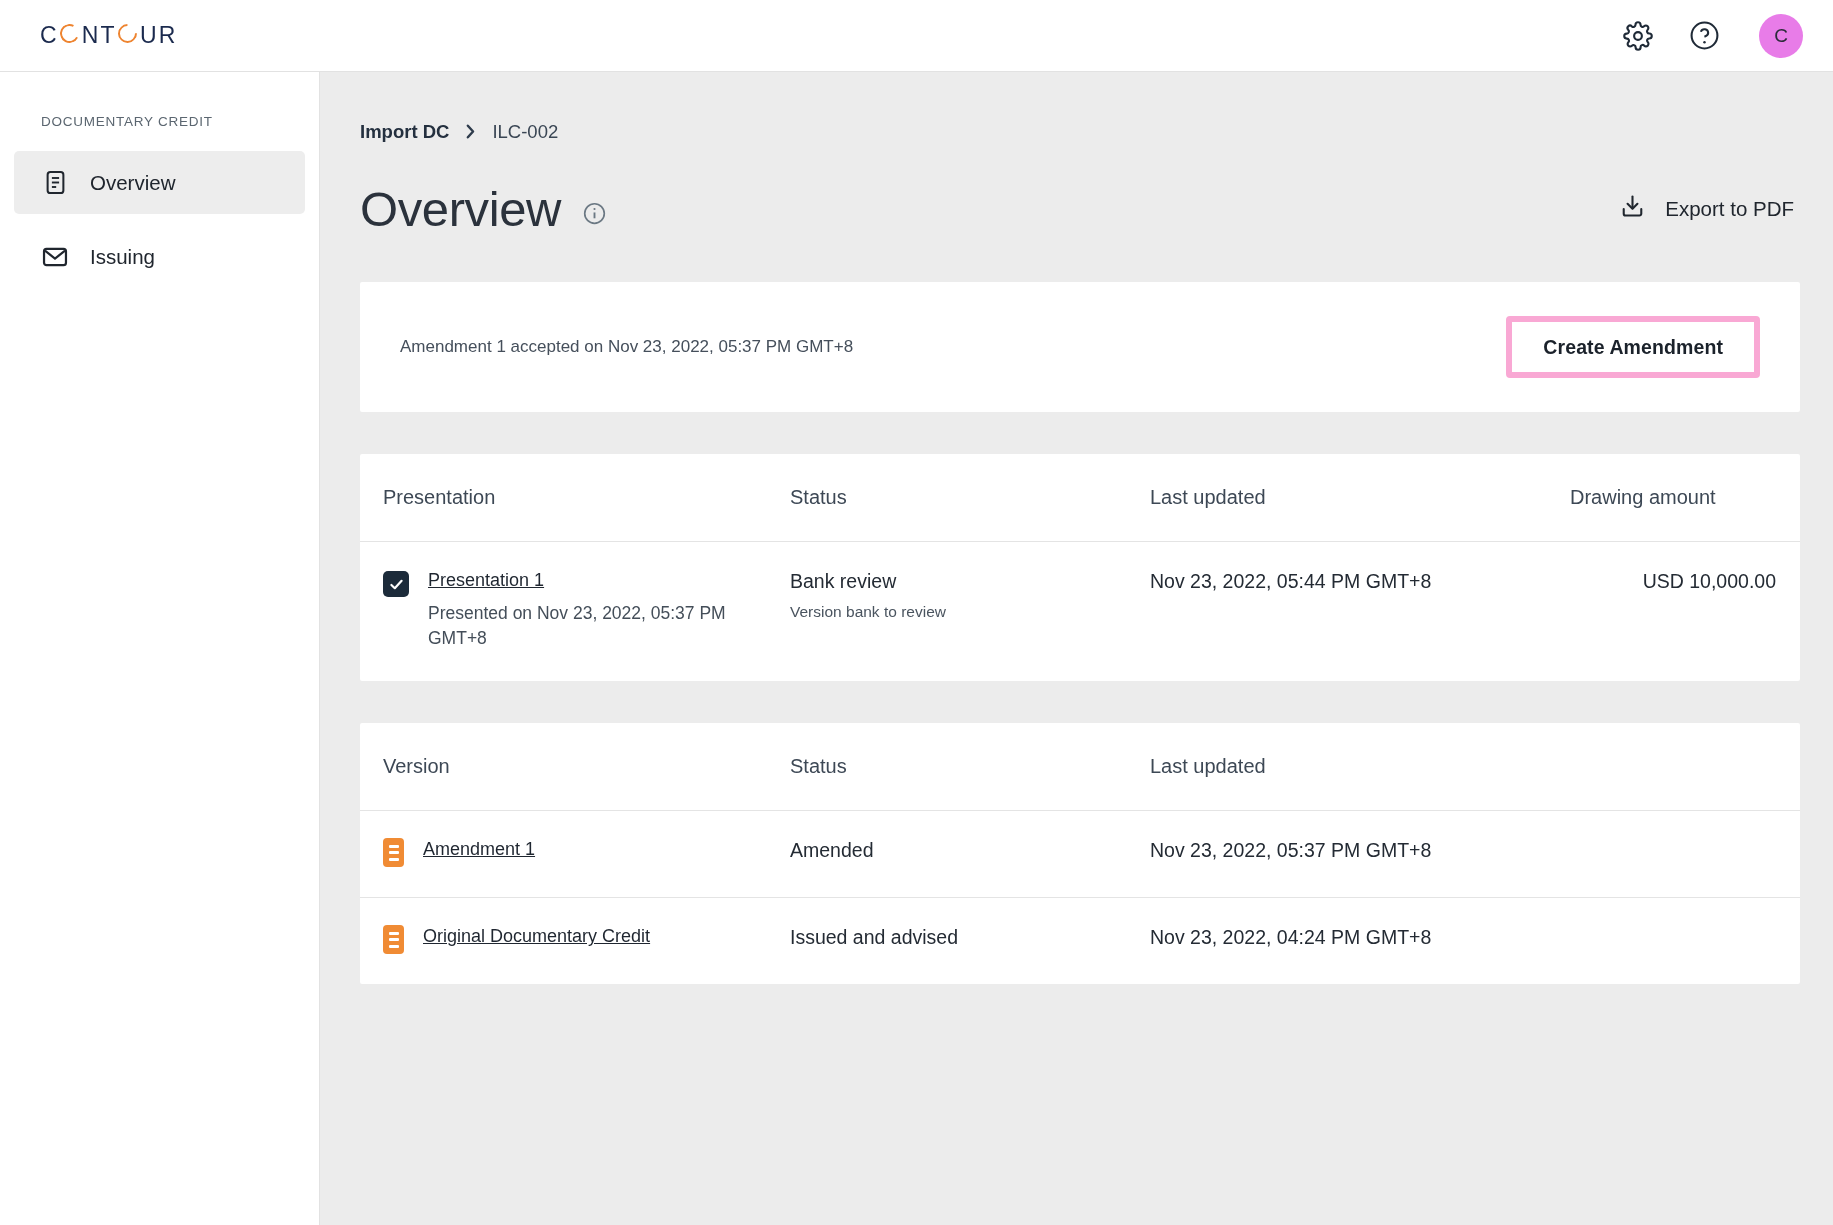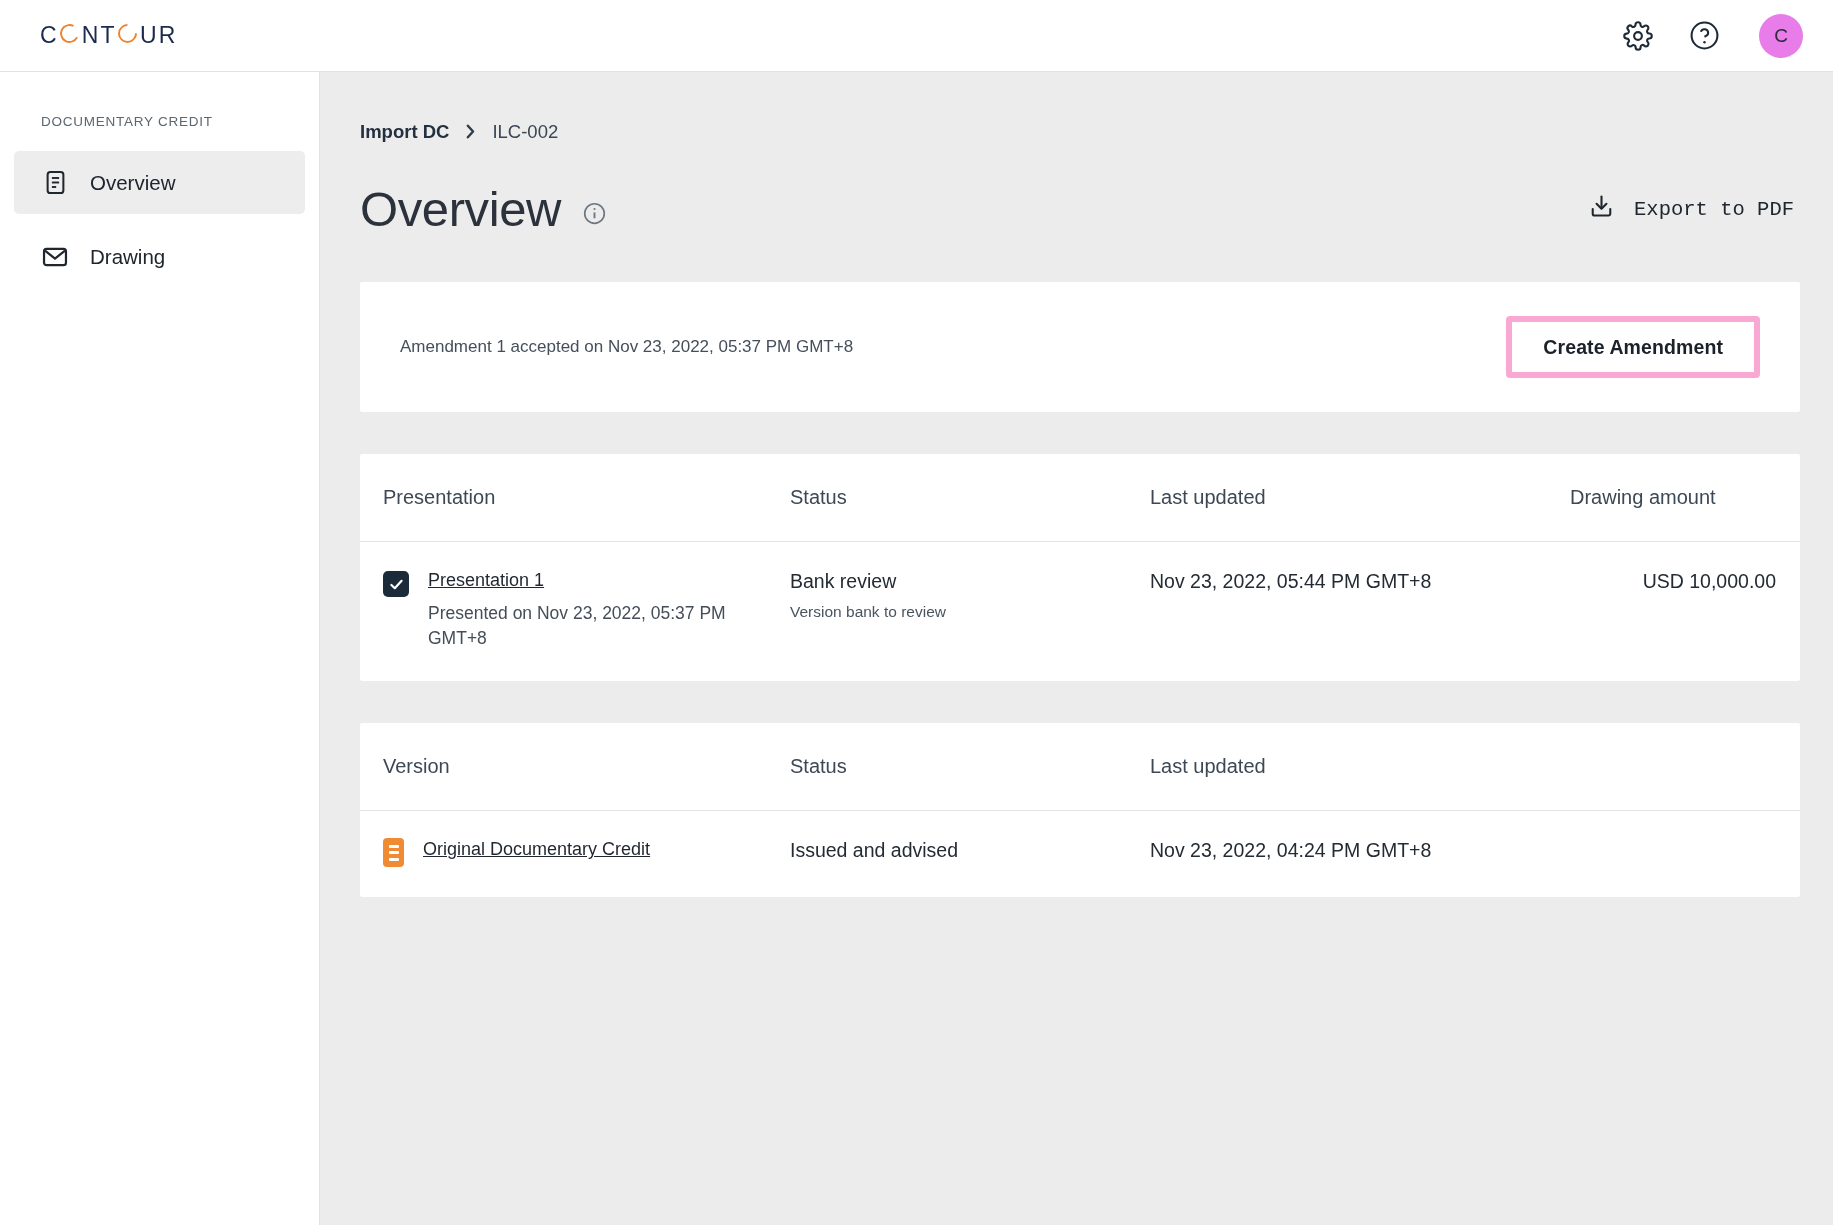--- a/index.html
+++ b/index.html
@@ -187,21 +187,20 @@
   }
   .head-spacer { flex: 1; }
   .export-btn {
     display: flex;
     align-items: center;
     gap: 19px;
     cursor: pointer;
     color: #20262e;
     font-size: 20.5px;
     padding-right: 6px;
-    font-family: Liberation Mono, monospace;
   }
 
   
   .card {
     background: #ffffff;
     margin-top: 42px;
     border-radius: 2px;
   }
 
   .amend-card {
@@ -369,21 +368,21 @@
         <span>Overview</span>
       </div>
 
       <div class="nav-item">
         <span class="nav-icon">
           <svg width="28" height="28" viewBox="0 0 24 24" fill="none" stroke="#20262e" stroke-width="1.9">
             <rect x="2.6" y="5" width="18.8" height="14" rx="2.1"></rect>
             <path d="M3.4 6.6 12 13.3l8.6-6.7"></path>
           </svg>
         </span>
-        <span>Drawing</span>
+        <span>Issuing</span>
       </div>
     </div>
 
     <div class="main">
 
       <div class="breadcrumb">
         <span class="crumb-root">Import DC</span>
         <span class="crumb-sep">
           <svg width="13" height="17" viewBox="0 0 12 16" fill="none" stroke="#2f3c4c" stroke-width="2.3" stroke-linecap="round" stroke-linejoin="round">
             <path d="M3.5 2.6 8.4 8l-4.9 5.4"></path>
@@ -470,20 +469,35 @@
           </thead>
           <tbody>
             <tr class="row">
               <td class="col-pad-l">
                 <div class="cell-main">
                   <span class="doc-chip">
                     <i></i>
                     <i></i>
                     <i></i>
                   </span>
+                  <span class="cell-link">Amendment 1</span>
+                </div>
+              </td>
+              <td>Amended</td>
+              <td>Nov 23, 2022, 05:37 PM GMT+8</td>
+              <td class="col-pad-r"></td>
+            </tr>
+            <tr class="row">
+              <td class="col-pad-l">
+                <div class="cell-main">
+                  <span class="doc-chip">
+                    <i></i>
+                    <i></i>
+                    <i></i>
+                  </span>
                   <span class="cell-link">Original Documentary Credit</span>
                 </div>
               </td>
               <td>Issued and advised</td>
               <td>Nov 23, 2022, 04:24 PM GMT+8</td>
               <td class="col-pad-r"></td>
             </tr>
           </tbody>
         </table>
       </div>

